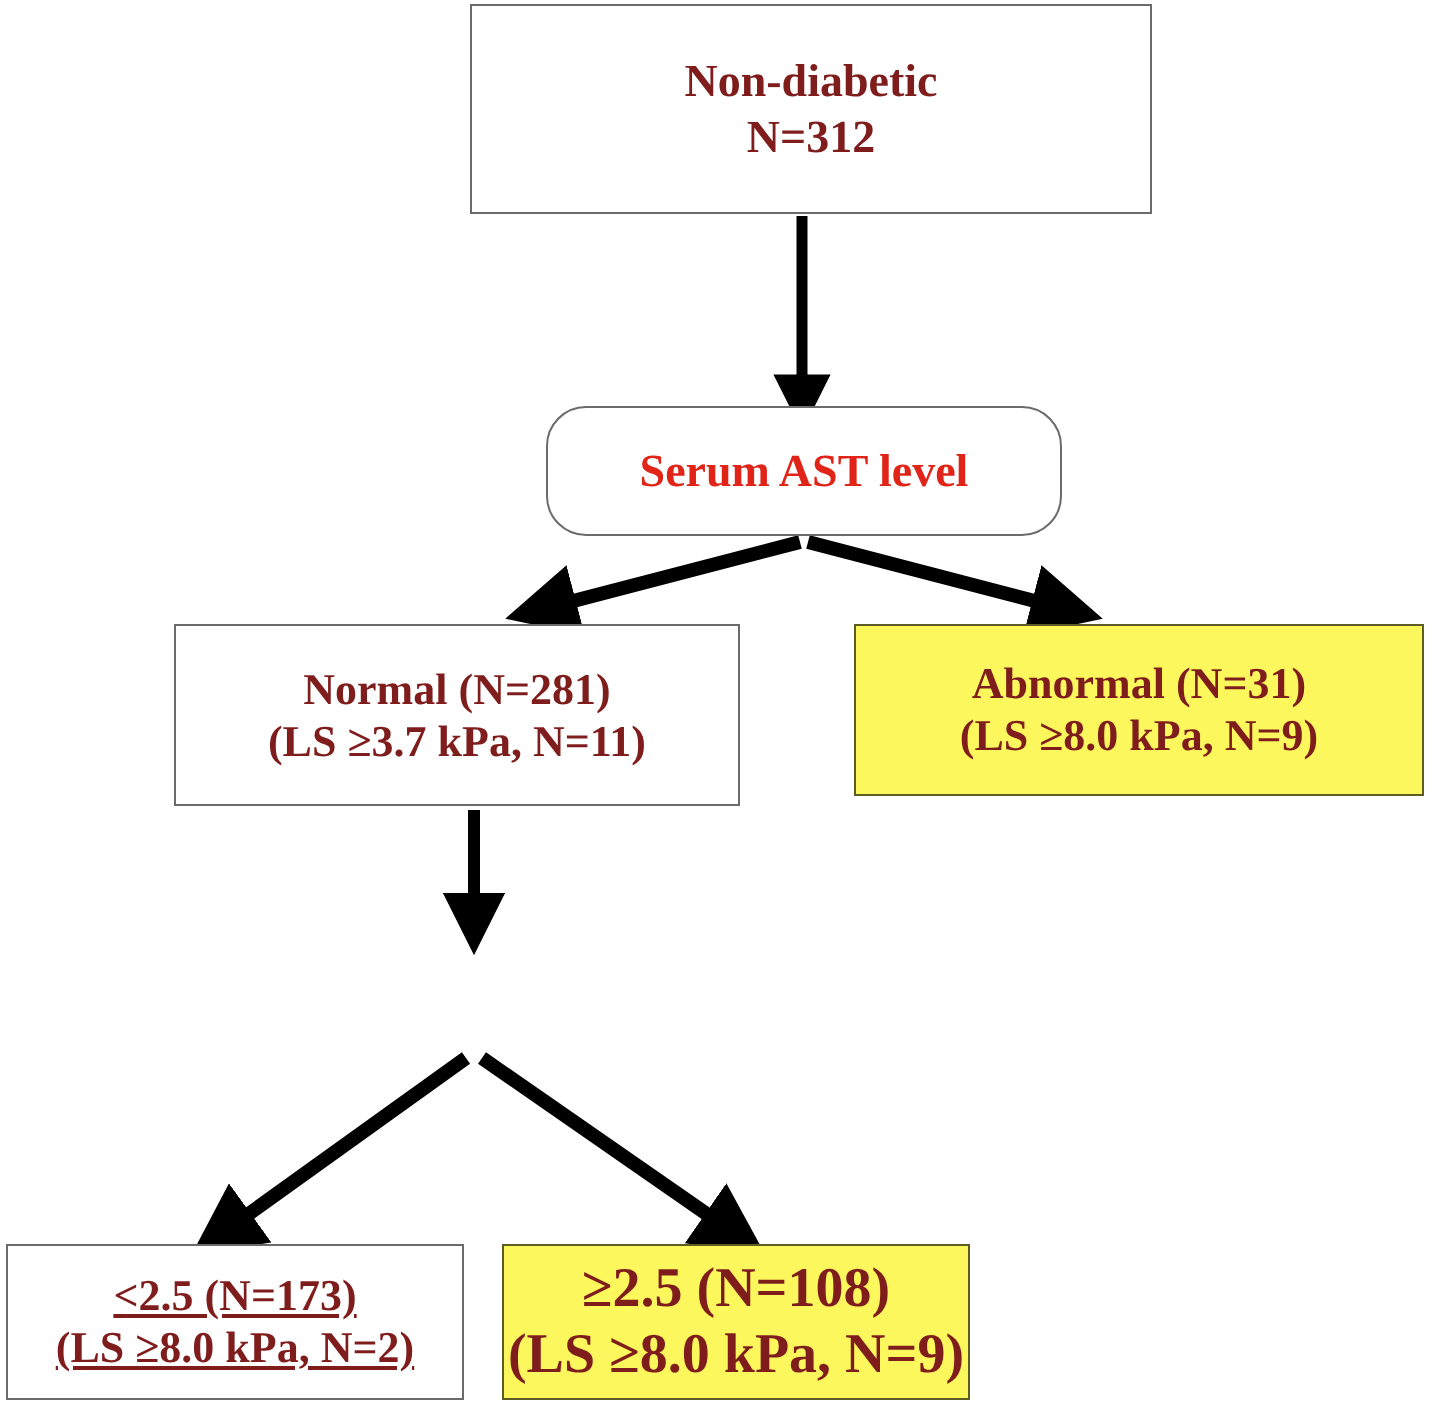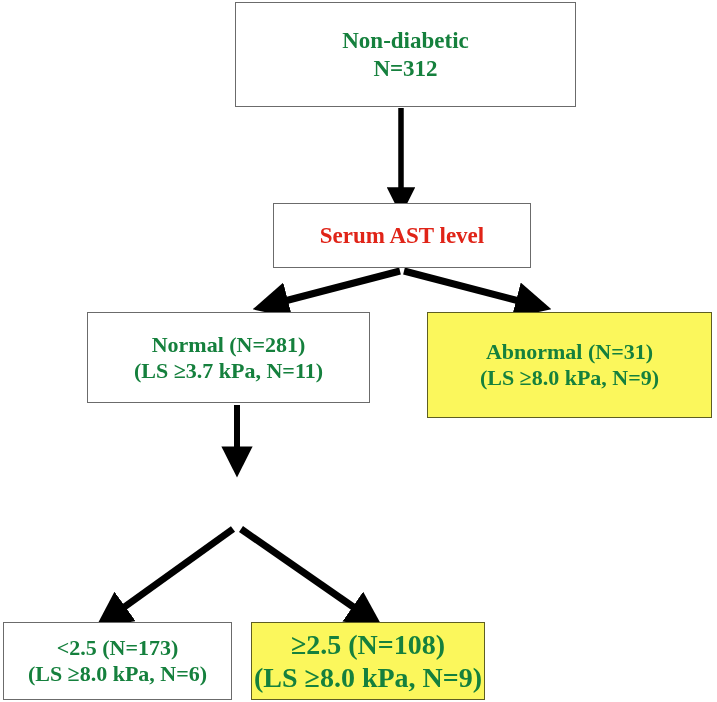--- a/index.html
+++ b/index.html
@@ -19,21 +19,21 @@
     position: absolute;
     box-sizing: border-box;
     border: 1.5px solid #6b6b6b;
     background: #ffffff;
     display: flex;
     flex-direction: column;
     align-items: center;
     justify-content: center;
     text-align: center;
     font-weight: bold;
-    color: #15803d;
+    color: #7f1d1d;
     line-height: 1.18;
     z-index: 3;
   }
   .node.highlight {
     background: #fbf75c;
     border-color: #5e5e22;
   }
   .node.decision {
     color: #e02418;
   }
@@ -42,36 +42,38 @@
     white-space: nowrap;
   }
   
   #node-root {
     left: 235px; top: 2px; width: 341px; height: 105px;
     font-size: 23px;
   }
   #node-ast {
     left: 273px; top: 203px; width: 258px; height: 65px;
     font-size: 23px;
+    border-radius: 20px;
   }
   #node-normal {
     left: 87px; top: 312px; width: 283px; height: 91px;
     font-size: 22px;
   }
   #node-abnormal {
-    left: 427px; top: 312px; width: 285px; height: 106px;
+    left: 427px; top: 312px; width: 285px; height: 86px;
     font-size: 22px;
   }
   #node-homair {
     left: 130px; top: 465px; width: 214px; height: 60px;
     font-size: 23px;
   }
   #node-lowir {
     left: 3px; top: 622px; width: 229px; height: 78px;
     font-size: 22px;
+    text-decoration: underline;
   }
   #node-highir {
     left: 251px; top: 622px; width: 234px; height: 78px;
     font-size: 28px;
   }
   #arrow-layer {
     position: absolute;
     left: 0; top: 0;
     width: 717px; height: 702px;
     z-index: 1;
@@ -118,21 +120,21 @@
   </div>
 
   <div class="node highlight" id="node-abnormal">
     <span class="line">Abnormal (N=31)</span>
     <span class="line">(LS ≥8.0 kPa, N=9)</span>
   </div>
 
 
   <div class="node" id="node-lowir">
     <span class="line">&lt;2.5 (N=173)</span>
-    <span class="line">(LS ≥8.0 kPa, N=6)</span>
+    <span class="line">(LS ≥8.0 kPa, N=2)</span>
   </div>
 
   <div class="node highlight" id="node-highir">
     <span class="line">≥2.5 (N=108)</span>
     <span class="line">(LS ≥8.0 kPa, N=9)</span>
   </div>
 
 </div>
 
 </body></html>

